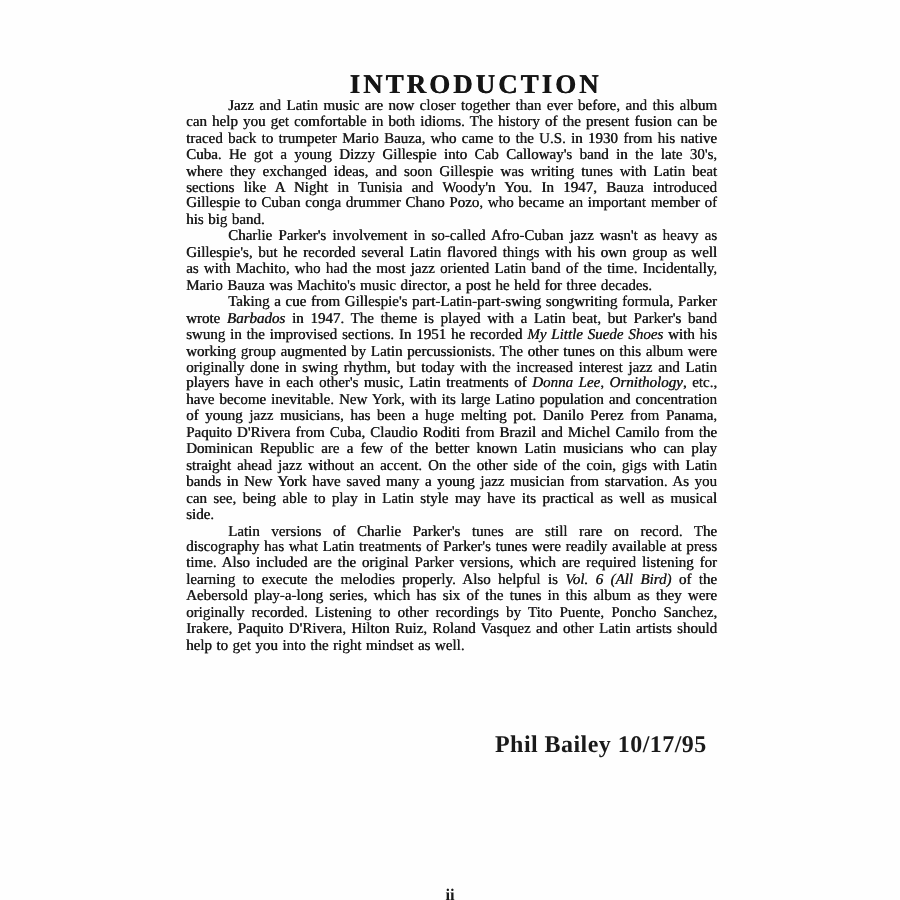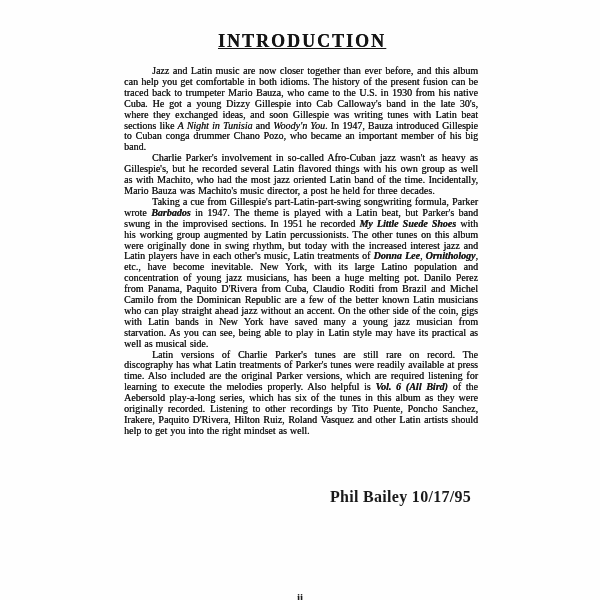--- a/index.html
+++ b/index.html
@@ -17,47 +17,46 @@
     background: #fefefe;
     color: #1b1b1b;
     font-family: "Liberation Serif", "DejaVu Serif", serif;
     box-sizing: border-box;
   }
   .title {
     position: absolute;
     top: 30px;
     left: 124px;
     width: 354px;
-    margin: 1px;
+    margin: 16px;
     text-align: center;
     font-size: 18px;
     font-weight: bold;
     letter-spacing: 2px;
     color: #151515;
     text-shadow: 0.3px 0 0 currentColor;
-    text-decoration: underline;
   }
   .body-text {
     position: absolute;
     top: 66px;
     left: 124px;
     width: 354px;
     font-size: 10px;
     line-height: 10.9px;
     text-align: justify;
     word-spacing: 0.05em;
     color: #1c1c1c;
     text-shadow: 0.25px 0 0 currentColor;
   }
   .body-text p {
     margin: 0;
     text-indent: 28px;
   }
-  .i  { font-style: italic; }
-  .bi { font-style: italic; font-weight: bold; margin-top: 13px; }
+  .i  { }
+  .bi { font-style: italic; font-weight: normal; margin-top: 13px; }
   .signature {
     position: absolute;
     top: 488px;
     left: 330px;
     font-size: 16px;
     font-weight: bold;
     letter-spacing: 0.3px;
     color: #1a1a1a;
   }
   .page-number {

